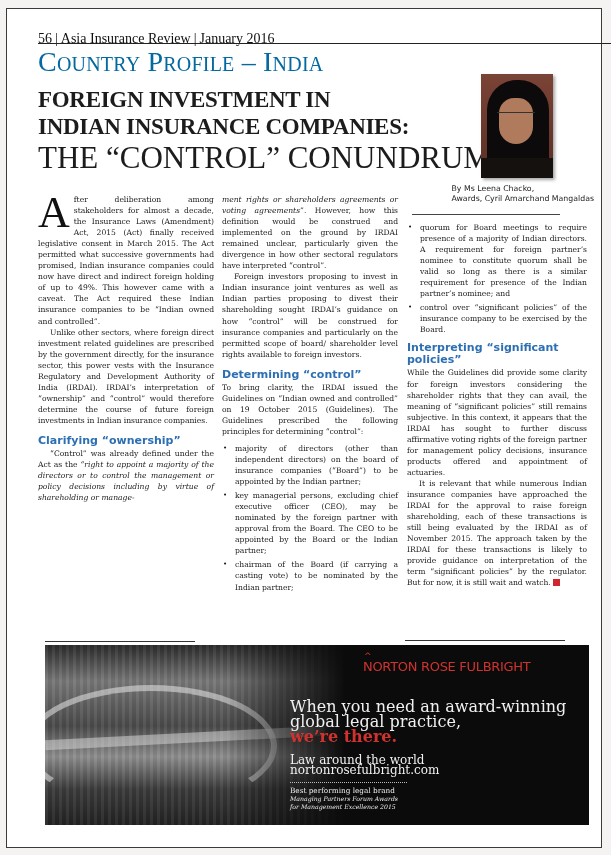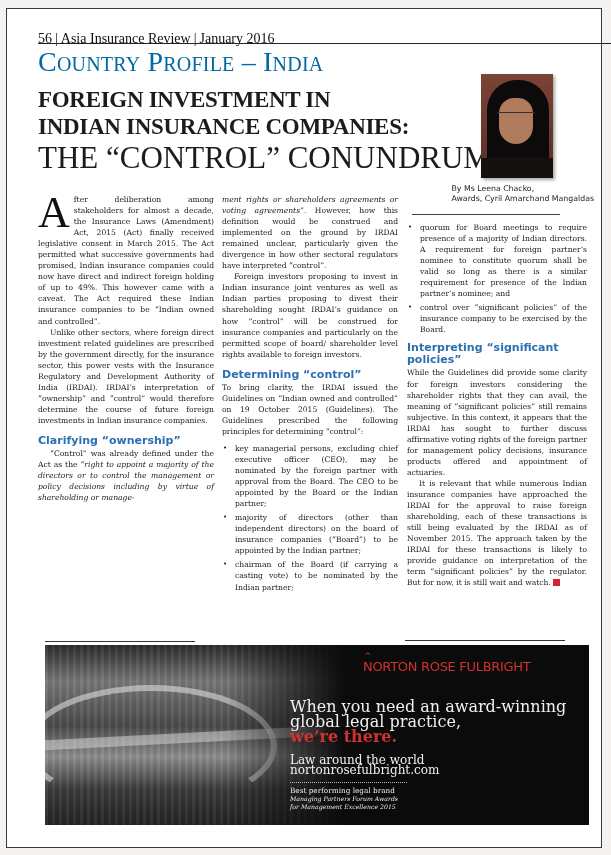--- a/index.html
+++ b/index.html
@@ -163,22 +163,22 @@
   <p class="ind"><span>“Control” was already defined under the Act as the </span><i>“right to appoint a majority of the directors or to control the management or policy decisions including by virtue of shareholding or manage-</i></p>
 </div>
 <div class="c1-rule"></div>
 
 <div class="col c2">
   <p><i>ment rights or shareholders agreements or voting agreements</i><span>”. However, how this definition would be construed and implemented on the ground by IRDAI remained unclear, particularly given the divergence in how other sectoral regulators have interpreted “control”.</span></p>
   <p class="ind">Foreign investors proposing to invest in Indian insurance joint ventures as well as Indian parties proposing to divest their shareholding sought IRDAI’s guidance on how “control” will be construed for insurance companies and particularly on the permitted scope of board/ shareholder level rights available to foreign investors.</p>
   <div class="subhead">Determining “control”</div>
   <p>To bring clarity, the IRDAI issued the Guidelines on “Indian owned and controlled” on 19 October 2015 (Guidelines). The Guidelines prescribed the following principles for determining “control”:</p>
   <ul class="bul">
+    <li>majority of directors (other than independent directors) on the board of insurance companies (“Board”) to be appointed by the Indian partner;</li>
     <li>key managerial persons, excluding chief executive officer (CEO), may be nominated by the foreign partner with approval from the Board. The CEO to be appointed by the Board or the Indian partner;</li>
-    <li>majority of directors (other than independent directors) on the board of insurance companies (“Board”) to be appointed by the Indian partner;</li>
     <li>chairman of the Board (if carrying a casting vote) to be nominated by the Indian partner;</li>
   </ul>
 </div>
 
 <div class="c3-rule"></div>
 <div class="col c3">
   <ul class="bul" style="margin-top:0">
     <li>quorum for Board meetings to require presence of a majority of Indian directors. A requirement for foreign partner’s nominee to constitute quorum shall be valid so long as there is a similar requirement for presence of the Indian partner’s nominee; and</li>
     <li>control over “significant policies” of the insurance company to be exercised by the Board.</li>
   </ul>

